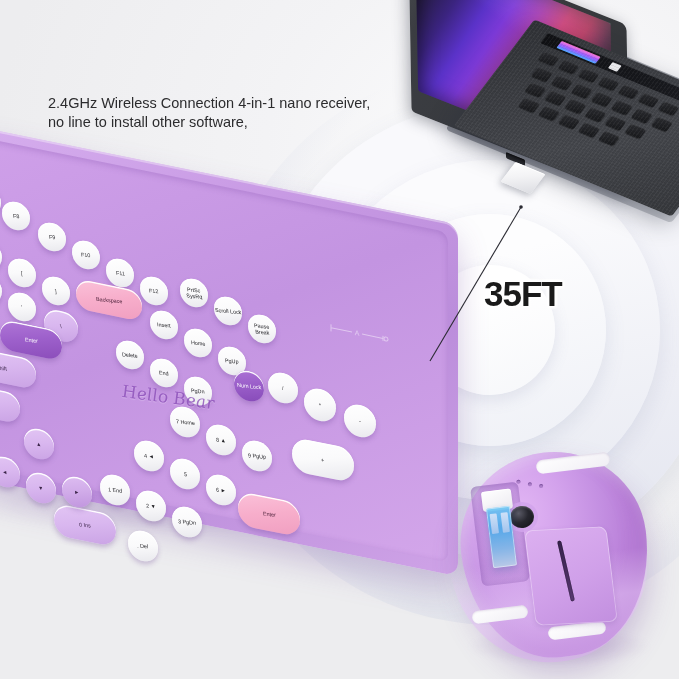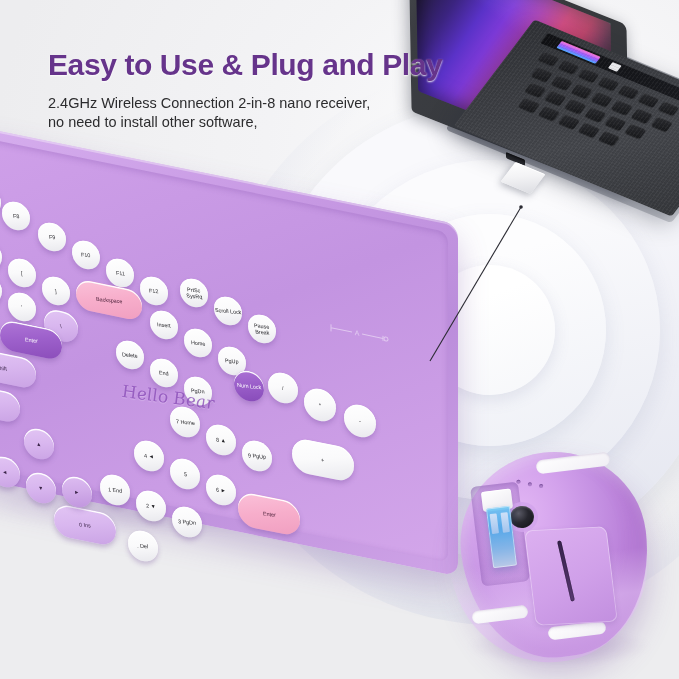--- a/index.html
+++ b/index.html
@@ -346,20 +346,21 @@
     </div>
     <div class="usb-port"></div>
     <div class="nano-receiver"></div>
   </div>
 
   <svg class="leader" viewBox="0 0 679 679">
     <line x1="521" y1="207" x2="430" y2="361" stroke="#2b2b33" stroke-width="1.1"></line>
     <circle cx="521" cy="207" r="1.8" fill="#2b2b33"></circle>
   </svg>
 
+  <div class="ft-label">35FT</div>
 
   <div class="kb-shadow"></div>
   <div class="keyboard">
     <div class="kb-body">
       <div class="kb-plate"></div>
     </div>
     <div class="kb-leds">
       <svg width="62" height="14" viewBox="0 0 62 14">
         <path d="M3 3 L3 10 M3 6.5 L24 6.5 M34 6.5 L55 6.5 M55 4 L55 9" stroke="#ffffff" stroke-width="1" fill="none" opacity=".85"></path>
         <text x="29" y="9" font-size="7" fill="#ffffff" text-anchor="middle" opacity=".9">A</text>
@@ -516,19 +517,18 @@
       <div class="ms-dot" style="left:0px;top:2px;"></div>
       <div class="ms-dot" style="left:11px;top:6px;"></div>
       <div class="ms-dot" style="left:22px;top:9px;"></div>
     </div>
     <div class="ms-usb">
       <div class="ms-usb-cap"></div>
       <div class="ms-usb-metal"></div>
     </div>
   </div>
 
-  <div class="headline">Easy to Use &amp; Plug and Play</div>
   <div class="subcopy">
-    <div>2.4GHz Wireless Connection 2-in-8 nano receiver,</div>
-    <div>no need to install other software,</div>
+    <div>2.4GHz Wireless Connection 4-in-1 nano receiver,</div>
+    <div>no line to install other software,</div>
   </div>
 
 </div>
 
 </body></html>

